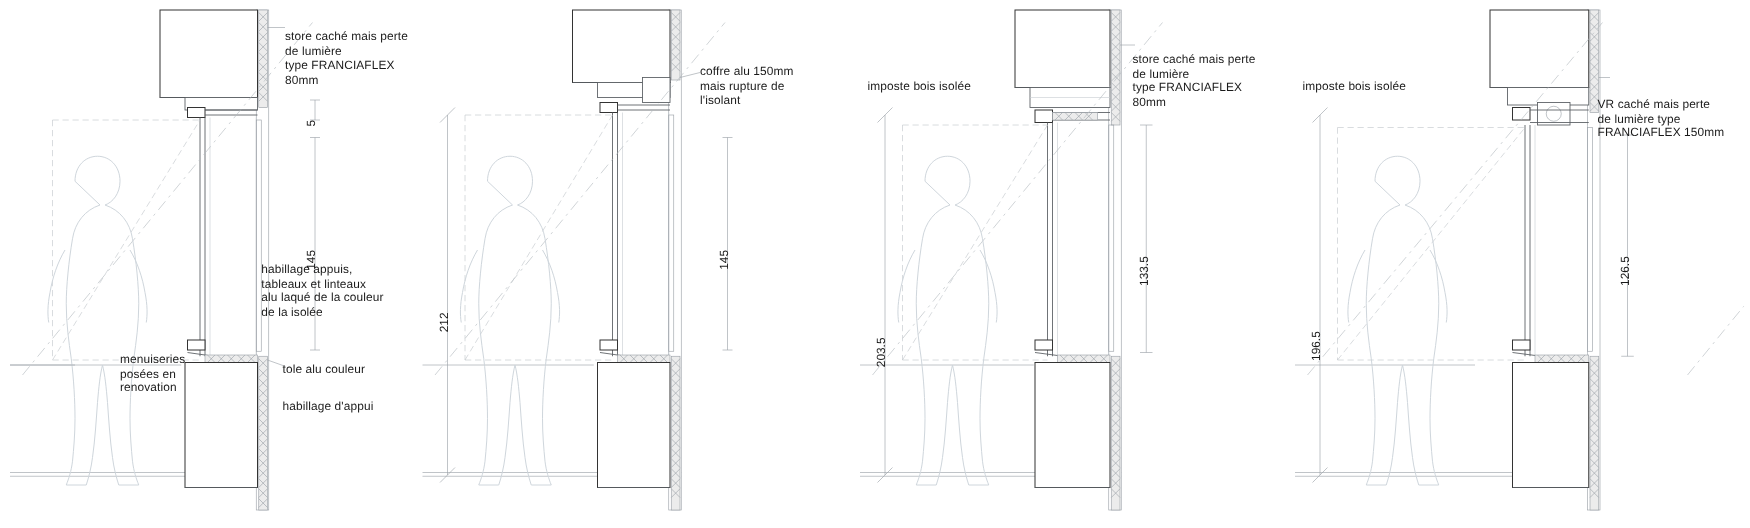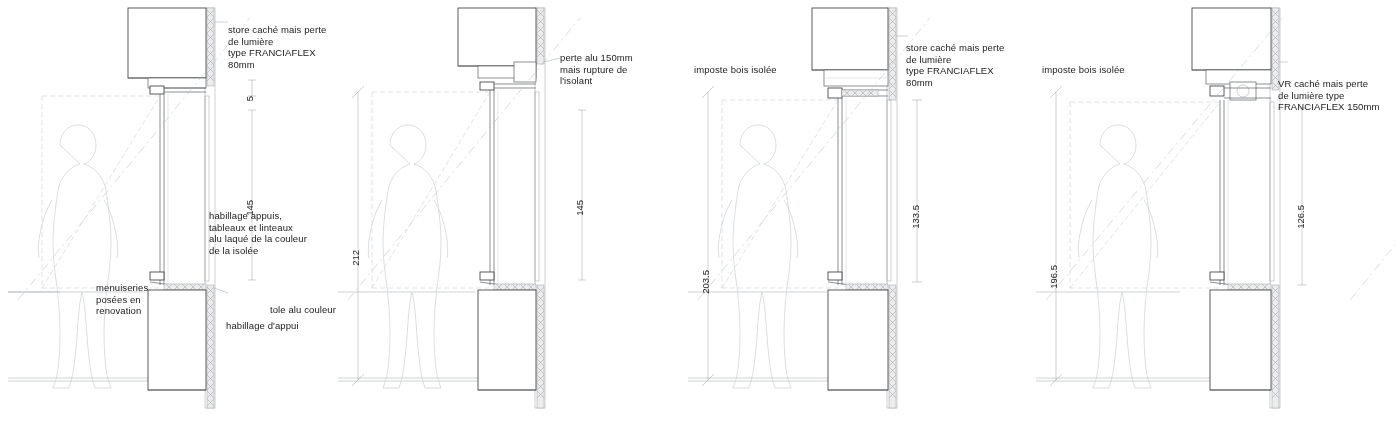--- a/index.html
+++ b/index.html
@@ -194,21 +194,21 @@
 de lumière
 type FRANCIAFLEX
 80mm</div>
     <div class="note" style="left:209px; top:210px; width:120px;">habillage appuis,
 tableaux et linteaux
 alu laqué de la couleur
 de la isolée</div>
     <div class="note" style="left:64px; top:282px; width:80px;margin-left:32px;">menuiseries
 posées en
 renovation</div>
-    <div class="note" style="left:226px; top:304px; width:110px;text-align:right;">tole alu couleur</div>
+    <div class="note" style="left:226px; top:290px; width:110px;">tole alu couleur</div>
     <div class="note" style="left:226px; top:320px; width:110px;">habillage d'appui</div>
 
     <div class="dimtext vert" style="left:244px; top:96px;">5</div>
     <div class="dimtext vert" style="left:244px; top:200px;">145</div>
   </div>
 
   <div class="panel" style="left:330px; width:345px;">
     <svg class="draw" width="345" height="422" viewBox="0 0 345 422">
       <line class="thin" x1="8" y1="378" x2="215" y2="378"></line>
       <line class="thin" x1="8" y1="381" x2="215" y2="381"></line>
@@ -321,21 +321,21 @@
       <line class="thin" x1="248" y1="110" x2="256" y2="110"></line>
       <line class="thin" x1="248" y1="280" x2="256" y2="280"></line>
 
       <line class="thin" x1="28" y1="92" x2="28" y2="380"></line>
       <line class="thin" x1="22" y1="98" x2="34" y2="86"></line>
       <line class="thin" x1="22" y1="386" x2="34" y2="374"></line>
 
       <line class="thin" x1="214" y1="62" x2="230" y2="58"></line>
     </svg>
 
-    <div class="note" style="left:230px; top:52px; width:110px;">perte alu 150mm
+    <div class="note" style="left:230px; top:52px; width:110px;">coffre alu 150mm
 mais rupture de
 l'isolant</div>
     <div class="dimtext vert" style="left:244px; top:200px;">145</div>
     <div class="dimtext vert" style="left:20px; top:250px;">212</div>
   </div>
 
   <div class="panel" style="left:672px; width:350px;">
     <svg class="draw" width="350" height="422" viewBox="0 0 350 422">
       <line class="thin" x1="16" y1="378" x2="225" y2="378"></line>
       <line class="thin" x1="16" y1="381" x2="225" y2="381"></line>

